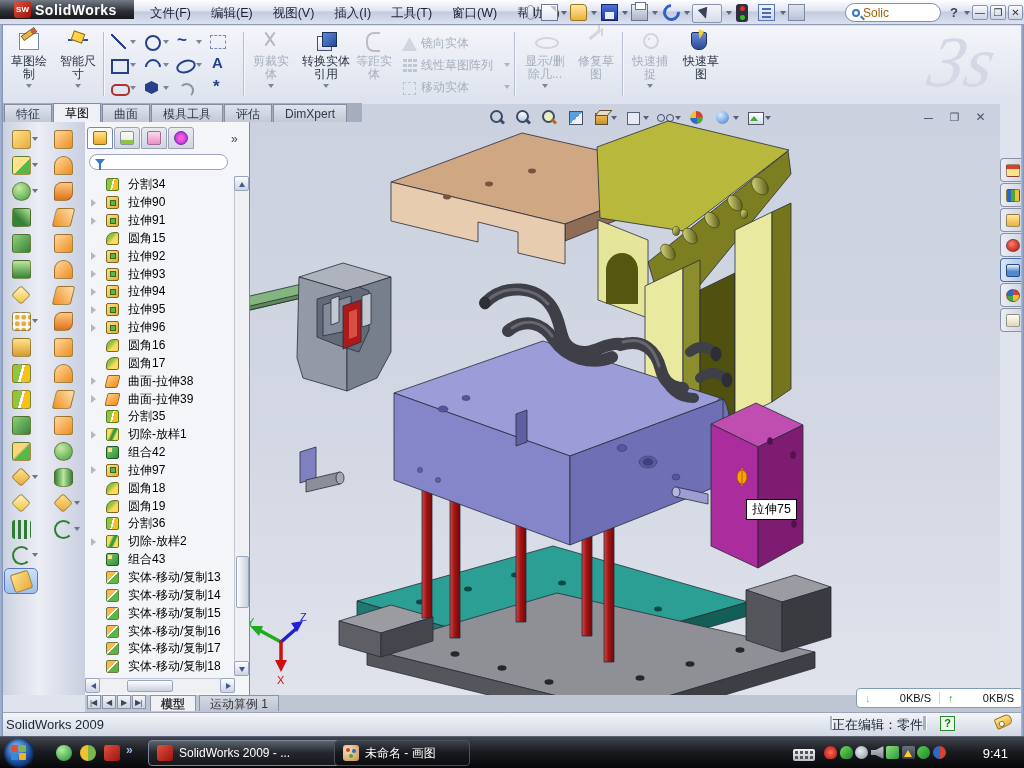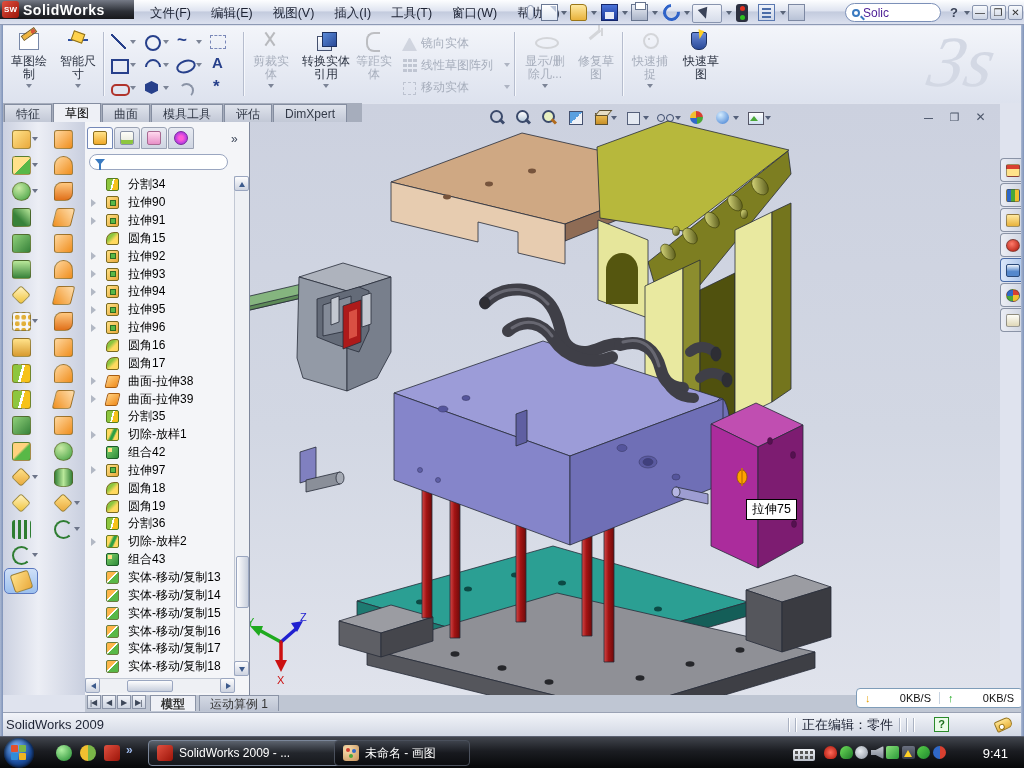--- a/index.html
+++ b/index.html
@@ -1,21 +1,21 @@
 <!DOCTYPE html>
 <html><head>
 <meta charset="utf-8">
 <style>
 *{margin:0;padding:0;box-sizing:border-box}
 body{width:1024px;height:768px;overflow:hidden;font-family:"Liberation Sans",sans-serif}
 .screen{position:relative;width:1024px;height:768px;background:#dfe3ee;overflow:hidden}
 .abs{position:absolute}
 
 .titlebar{position:absolute;left:0;top:0;width:1024px;height:25px;background:linear-gradient(#fdfeff,#dfe4f0 45%,#c3cbde 50%,#dce1ef);border-bottom:1px solid #8d99b4}
-.logo{position:absolute;left:0;top:0;width:134px;height:19px;background:linear-gradient(#757a86,#2c2f36 60%,#17181c);display:flex;align-items:center;gap:4px;padding-left:2px}
+.logo{position:absolute;left:0;top:0;width:134px;height:19px;background:linear-gradient(#757a86,#2c2f36 60%,#17181c);display:flex;align-items:center;gap:4px;padding-left:14px}
 .swcube{width:17px;height:17px;background:linear-gradient(135deg,#e05040,#9c1408);border-radius:3px;color:#fff;font-size:8px;font-weight:bold;display:flex;align-items:center;justify-content:center}
 .logotext{color:#fff;font-weight:bold;font-size:14px;letter-spacing:.5px}
 .menus{position:absolute;left:140px;top:3px;height:20px;display:flex}
 .menu-item{padding:2px 10px;font-size:12.5px;color:#1c2233}
 .tb-ico{position:absolute;top:4px;width:17px;height:17px}
 .dd-s{position:absolute;top:11px;width:0;height:0;border-left:3px solid transparent;border-right:3px solid transparent;border-top:4px solid #5a6579}
 .grip{position:absolute;left:527px;top:5px;width:7px;height:15px;border-radius:4px;border:1px solid #8a96b0;background:linear-gradient(#f4f6fb,#c8d0e2)}
 .i-doc{left:541px;background:linear-gradient(#fff,#dfe6f2);border:1px solid #6a7894}
 .i-doc::after{content:"";position:absolute;right:1px;top:1px;border:3px solid #b9c4d8;border-left-color:transparent;border-bottom-color:transparent}
 .i-folder{left:570px;background:linear-gradient(#ffe9a0,#e8b23c);border:1px solid #9a7618;border-radius:2px 4px 2px 2px}
@@ -27,21 +27,21 @@
 .i-cursorbox{left:692px;width:30px;height:19px;border:1px solid #8894ae;border-radius:2px;background:linear-gradient(#f4f6fb,#d6dcea)}
 .i-cursorbox::before{content:"";position:absolute;left:7px;top:3px;border:5px solid transparent;border-top:11px solid #3a4358;transform:rotate(-18deg)}
 .i-traffic{left:736px;width:12px;height:18px;background:#2c3040;border-radius:3px;display:flex;flex-direction:column;align-items:center;justify-content:space-around}
 .i-traffic i{width:5px;height:5px;border-radius:50%}
 .i-list{left:758px;background:linear-gradient(#eef2fa,#cdd6e8);border:1px solid #5a78b0}
 .i-list::after{content:"";position:absolute;left:3px;top:3px;width:9px;height:2px;background:#4a6ca8;box-shadow:0 4px 0 #4a6ca8,0 8px 0 #4a6ca8}
 .i-filter{left:788px;background:linear-gradient(#dfe4ef,#b8c2d6);border:1px solid #7c88a2}
 .searchpill{position:absolute;left:845px;top:3px;width:96px;height:19px;background:#fff;border:1px solid #7c90b8;border-radius:10px;display:flex;align-items:center;padding:0 6px;gap:3px}
 .mag{width:8px;height:8px;border:2px solid #3a7ac0;border-radius:50%;position:relative}
 .mag::after{content:"";position:absolute;left:6px;top:6px;width:5px;height:2px;background:#3a7ac0;transform:rotate(45deg)}
-.searchtxt{font-size:12px;color:#4c1d95}
+.searchtxt{font-size:12px;color:#a16207}
 .qmark-t{position:absolute;left:950px;top:5px;font-size:13px;font-weight:bold;color:#3a4358}
 .wbtn-t{position:absolute;top:5px;width:16px;height:15px;background:linear-gradient(#f8fafd,#ccd4e4);border:1px solid #8894ae;border-radius:2px;font-size:10px;line-height:13px;text-align:center;color:#333}
 
 .cmdbar{position:absolute;left:0;top:26px;width:1024px;height:77px;background:linear-gradient(#f3f5fa,#dde2ee)}
 .bb{position:absolute;top:3px;height:70px;display:flex;flex-direction:column;align-items:center}
 .blabel{font-size:12px;line-height:13px;text-align:center;color:#2c3342;margin-top:2px}
 .bb.disabled .blabel{color:#a7aebc}
 .bb.disabled .bic{opacity:.35;filter:grayscale(1)}
 .dda{width:0;height:0;border-left:3.5px solid transparent;border-right:3.5px solid transparent;border-top:4px solid #7c8496;margin-top:3px}
 .bic{width:24px;height:24px;position:relative}
@@ -206,21 +206,21 @@
 .navbtn::before{position:absolute;font-size:8px;color:#3c4658;left:2px;top:2px}
 .nb1::before{content:"|◀";letter-spacing:-1px}
 .nb2::before{content:"◀";left:3px}
 .nb3::before{content:"▶";left:3px}
 .nb4::before{content:"▶|";letter-spacing:-1px}
 .stab{height:16px;font-size:12px;line-height:16px;padding:0 10px;border:1px solid #8a93a6;border-bottom:none;background:linear-gradient(#d4d9e4,#bcc3d2);color:#333;margin-left:3px}
 .stab.active{background:#eef0f6;font-weight:bold}
 
 .statusbar{position:absolute;left:0;top:712px;width:1024px;height:24px;background:linear-gradient(#f2f4f9,#d2d8e4);border-top:1px solid #9aa2b4;display:flex;align-items:center;font-size:13px;color:#1c2233}
 .sb-app{margin-left:6px}
-.sb-right{margin-left:auto;display:flex;align-items:center;gap:6px;margin-right:12px}
+.sb-right{margin-left:auto;display:flex;align-items:flex-start;margin-right:12px}
 .sep{width:1px;height:14px;background:#aab2c2;box-shadow:1px 0 0 #fff}
 .qicon{width:15px;height:15px;background:#eafce8;border:1px solid #2a8a2a;color:#1c6e1c;font-weight:bold;font-size:11px;text-align:center;line-height:13px;margin-left:14px}
 .tagicon{width:17px;height:11px;background:linear-gradient(#ffe28a,#e8b23c);border:1px solid #9a7618;border-radius:2px 5px 5px 2px;transform:rotate(-24deg);margin-left:40px;position:relative}
 .tagicon::before{content:"";position:absolute;left:2px;top:3px;width:4px;height:4px;background:#fff;border-radius:50%;border:1px solid #9a7618}
 
 .netwidget{position:absolute;left:856px;top:688px;width:167px;height:20px;background:#fff;border:1px solid #7f9db9;border-radius:4px;display:flex;align-items:center;font-size:11px;color:#111;z-index:8}
 .nw-half{flex:1;display:flex;align-items:center;justify-content:space-between;padding:0 8px}
 .nw-half+.nw-half{border-left:1px solid #c8d4e2}
 .arr-dn{color:#e8a000;font-weight:bold}
 .arr-up{color:#1faa1f;font-weight:bold}

